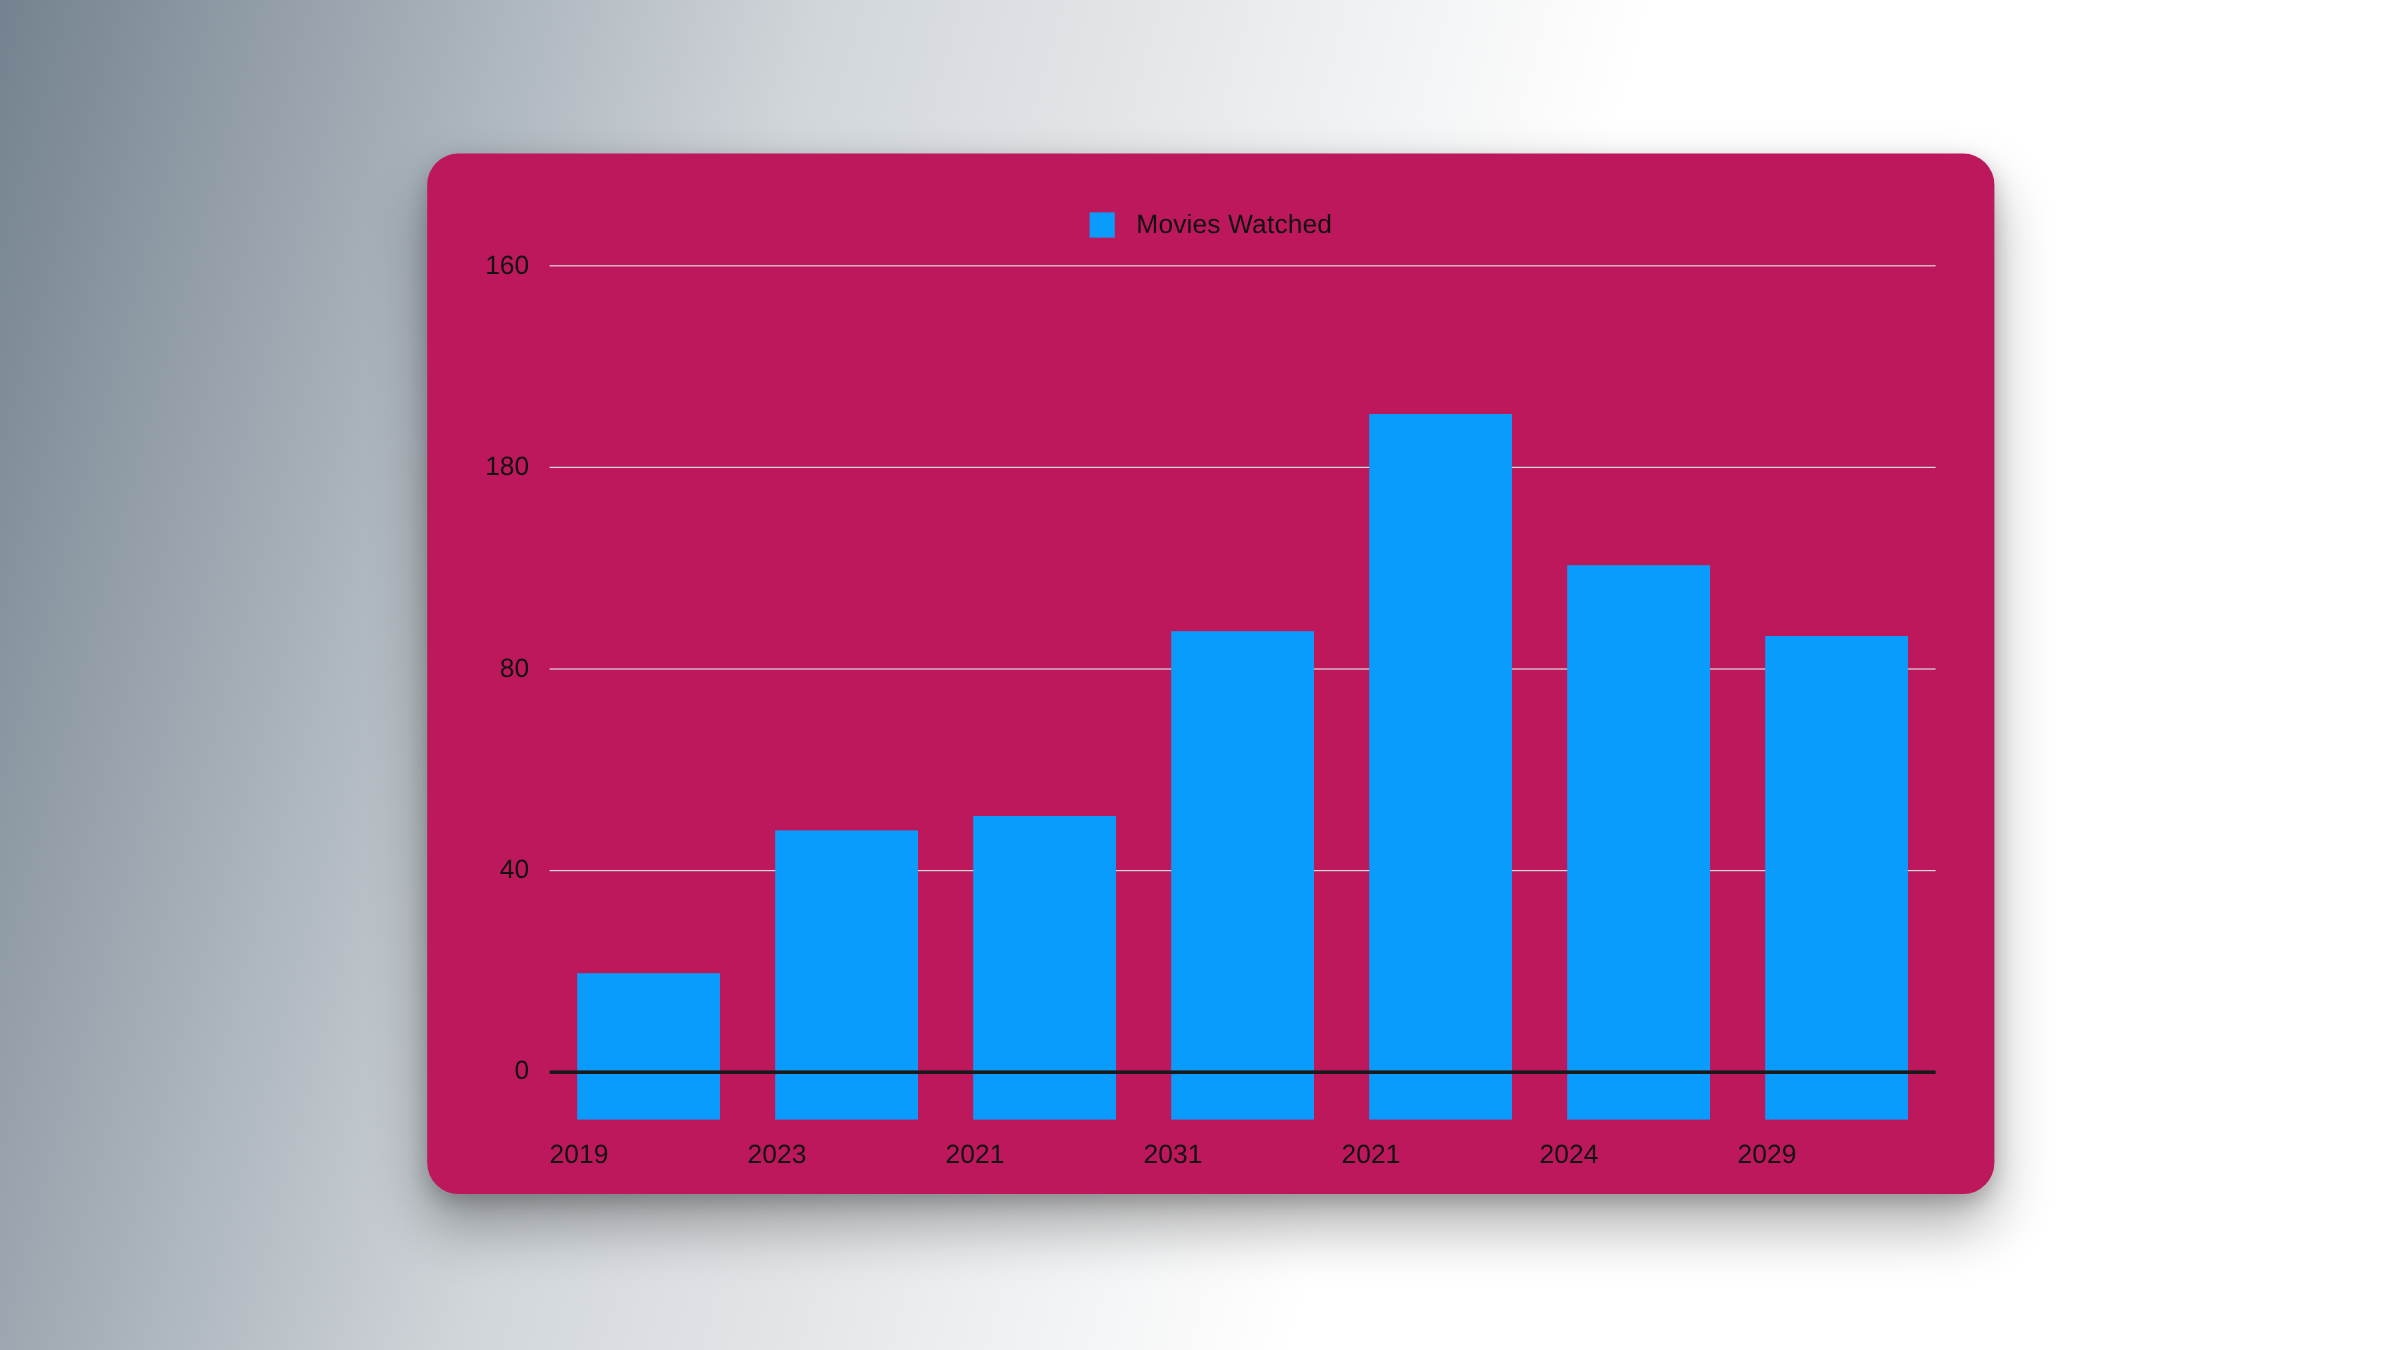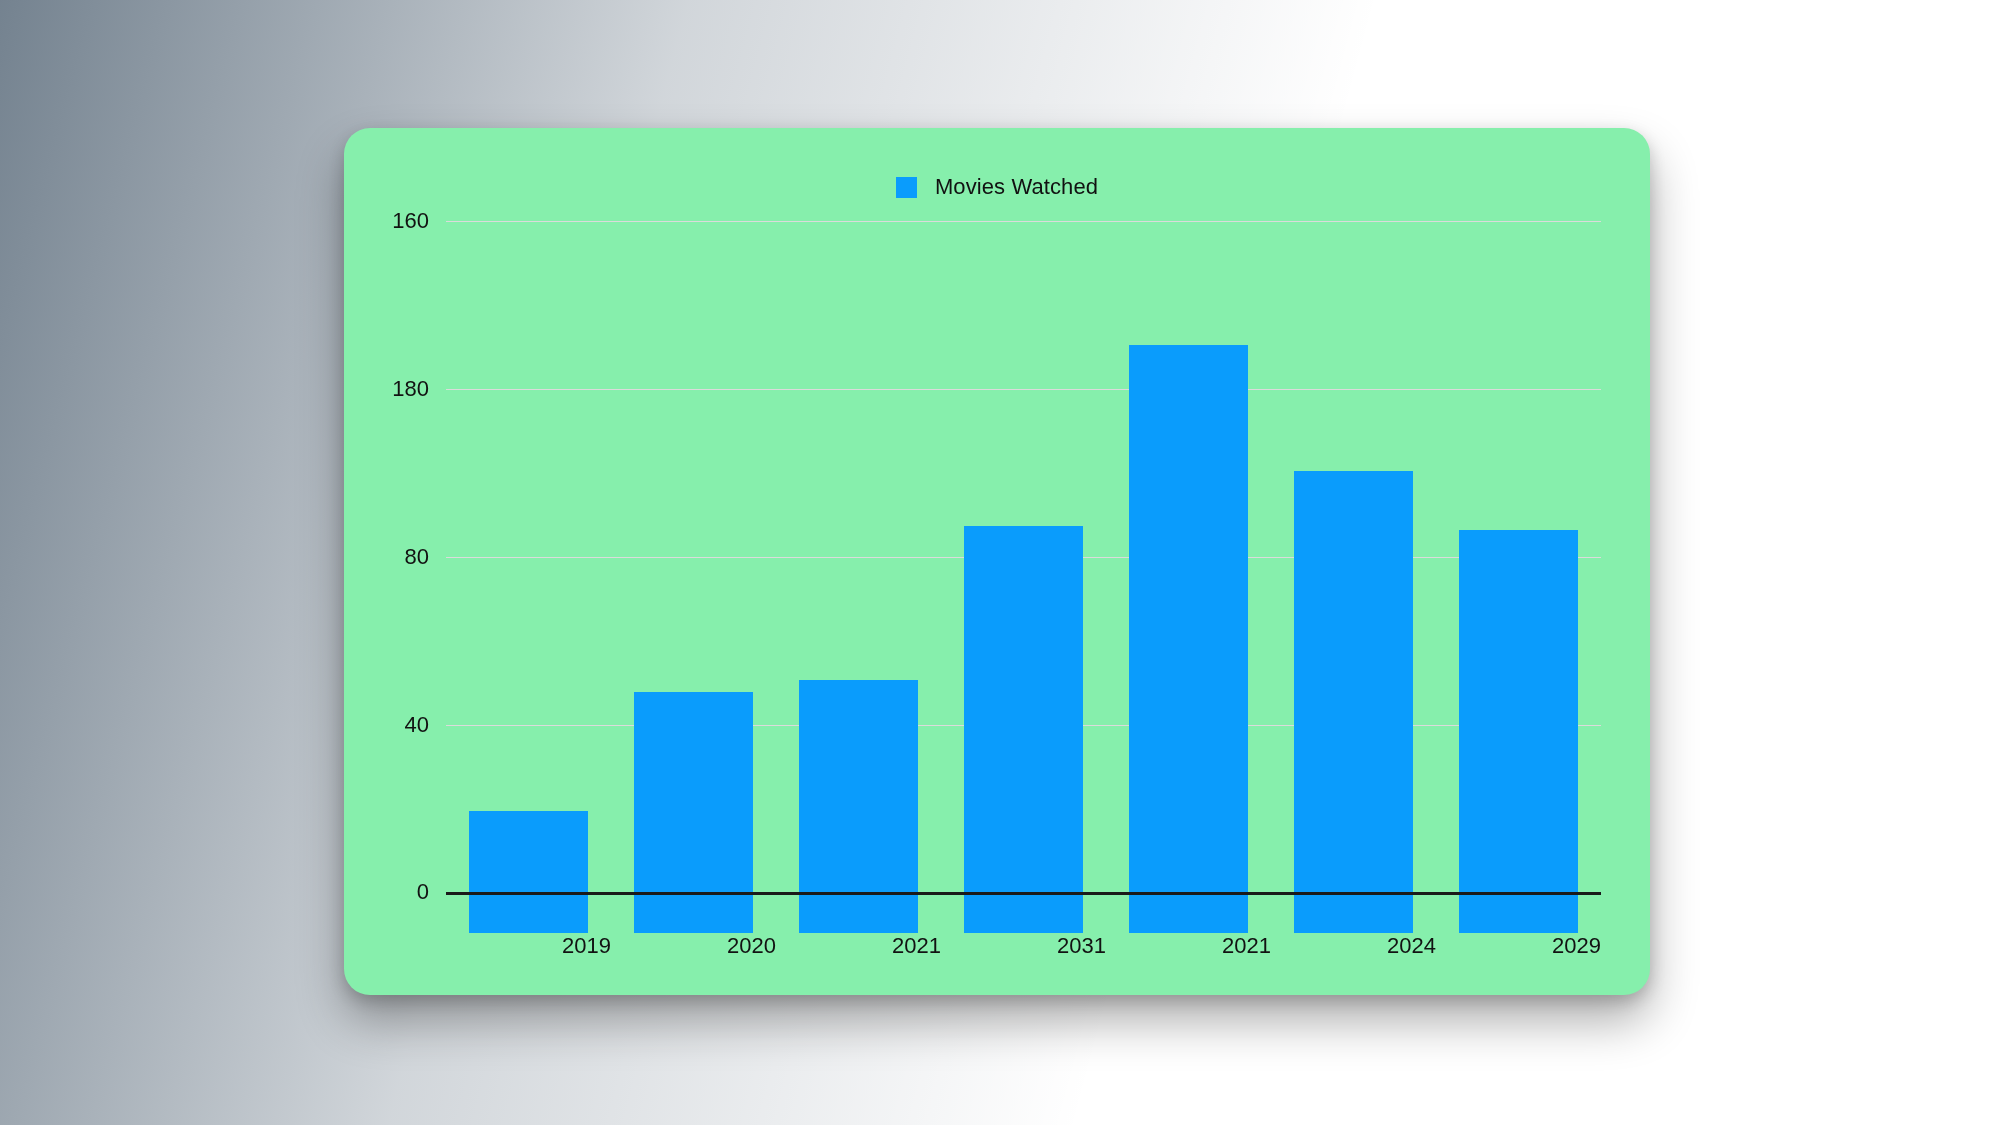--- a/index.html
+++ b/index.html
@@ -24,23 +24,23 @@
         #e8c695 100%);
   }
   #desktop::after {
     content:"";
     position:absolute; inset:0;
     background:linear-gradient(105deg, rgba(2,28,52,0.55) 0%, rgba(2,28,52,0.18) 30%, rgba(255,255,255,0.0) 60%);
     pointer-events:none;
   }
   .card {
     position:absolute;
-    left:344px; top:128px;
+    left:356px; top:128px;
     width:1306px; height:867px;
-    background:#86efac;
+    background:#be185d;
     border-radius:26px;
     box-shadow:0 26px 48px rgba(0,0,0,0.32), 0 6px 16px rgba(0,0,0,0.18);
     z-index:2;
   }
   
   .legend {
     position:absolute;
     left:0; right:0; top:46px;
     display:flex; align-items:center; justify-content:center;
     gap:18px;
@@ -108,24 +108,24 @@
     background:#0a9cfc;
   }
   .xlabels {
     position:absolute;
     left:77px; right:25px;
     top:712px;
     display:flex;
   }
   .xlabel {
     flex:1 1 0;
-    text-align:right;
+    text-align:left;
     font-size:22px;
     color:#121212;
-    padding-top:0;
+    padding-top:16px;
     white-space:nowrap;
   }
 </style>
 </head>
 <body>
 
 <div id="desktop">
 
   <div class="card">
 
@@ -172,21 +172,21 @@
           <div class="bar-slot">
               <div class="bar" style="height: 402.6px; background: rgb(10, 156, 252);"></div>
             </div>
         </div>
 
         <div class="axis-line" style="top: 671px; background: rgb(26, 26, 26);"></div>
       </div>
 
       <div class="xlabels">
         <span class="xlabel">2019</span>
-        <span class="xlabel">2020</span>
+        <span class="xlabel">2023</span>
         <span class="xlabel">2021</span>
         <span class="xlabel">2031</span>
         <span class="xlabel">2021</span>
         <span class="xlabel">2024</span>
         <span class="xlabel">2029</span>
       </div>
 
     </div>
   </div>
 </div>

